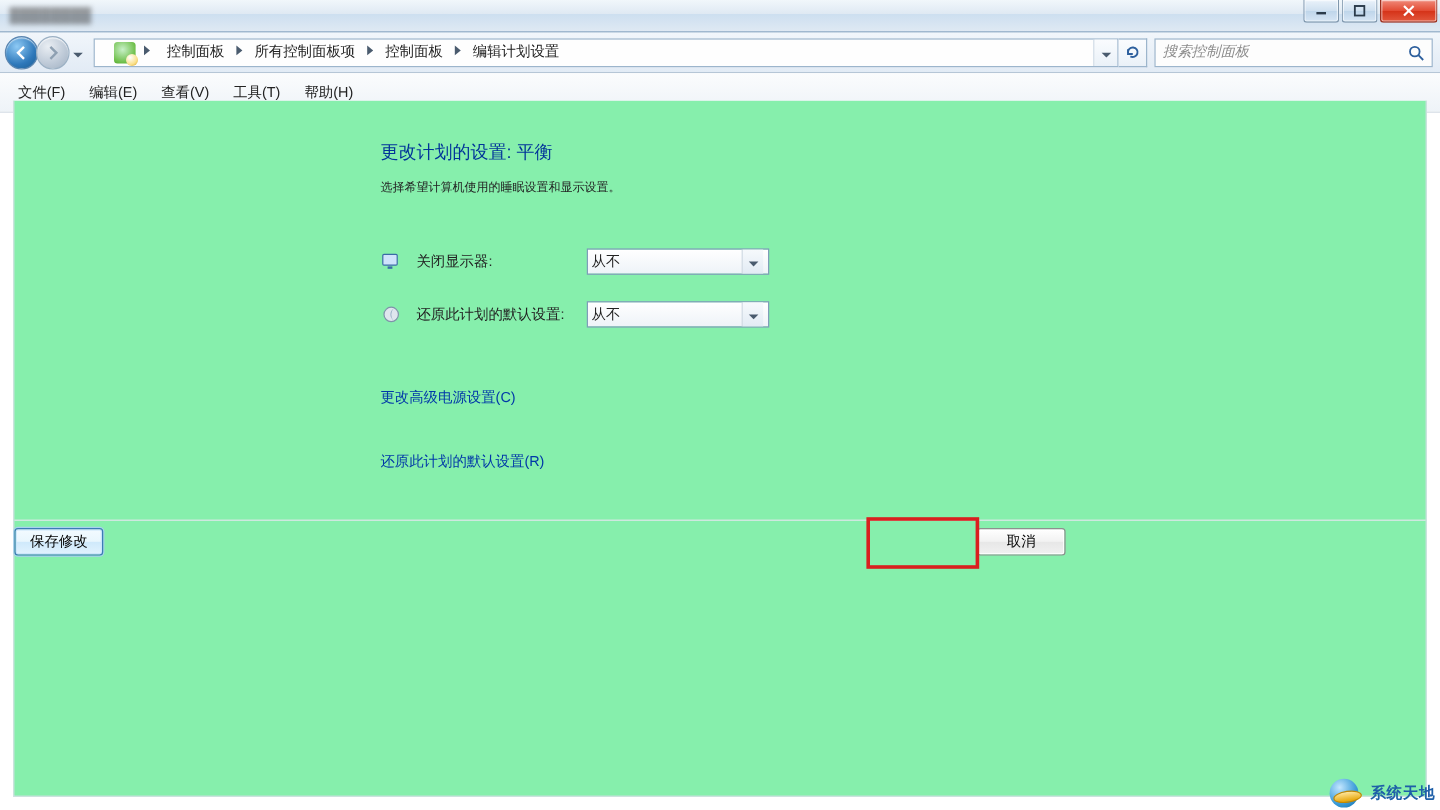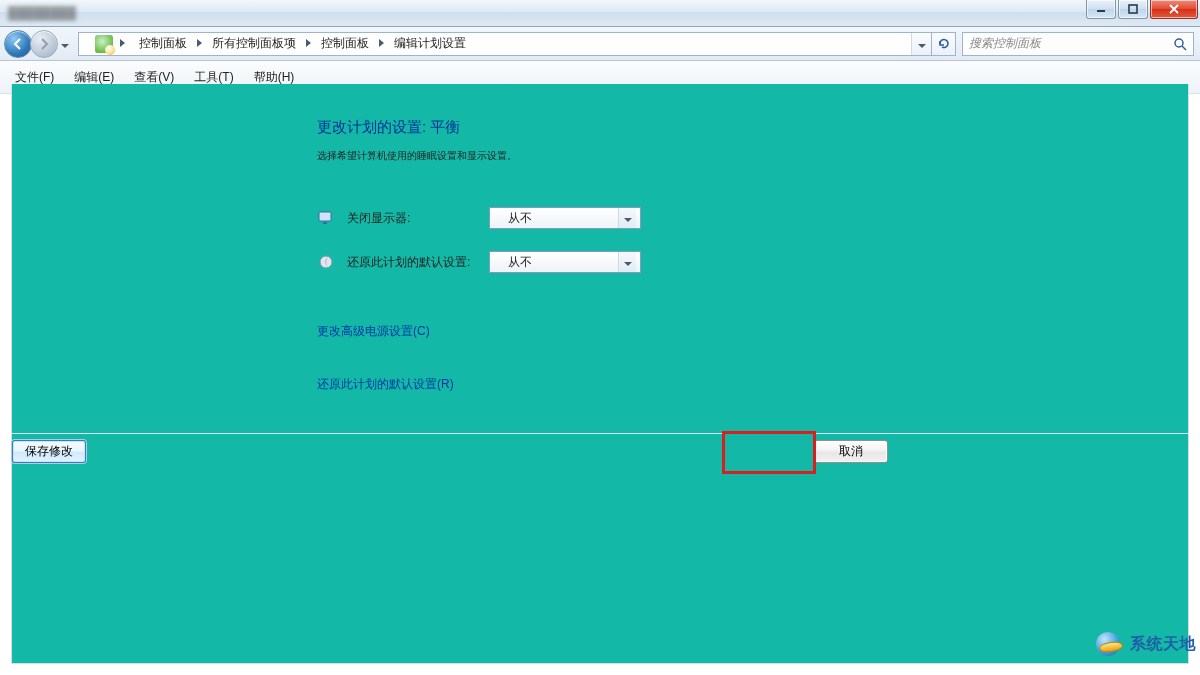--- a/index.html
+++ b/index.html
@@ -109,36 +109,36 @@
     border-bottom: 1px solid #d6dee6;
     display: flex; align-items: center; gap: 2px; padding: 16px 6px;
   }
   .menu-item {
     padding: 2px 8px; border: 1px solid transparent; border-radius: 2px; cursor: default;
   }
 
   
   .body-area {
     position: absolute; left: 11px; right: 11px; top: 84px; bottom: 11px;
-    background: #14b8a6; border: 1px solid #d6dee6; border-top: none;
+    background: #86efac; border: 1px solid #d6dee6; border-top: none;
   }
   .content {
     padding: 34px 0 0 0;
   }
   .content-inner { width: 580px; margin-left: 305px; }
   h1.page-title {
     color: #003399; font-size: 15px; font-weight: normal; margin: 0 0 12px 0;
   }
   .subtext { font-size: 10px; margin: 0 0 44px 0; }
   .settings-row { display: flex; align-items: center; gap: 12px; margin-bottom: 22px; }
   .settings-row .icon { width: 18px; height: 18px; display: flex; align-items: center; justify-content: center; }
   .settings-row .lbl { width: 130px; }
   .combo {
     width: 152px; height: 22px; border: 1px solid #7f9db9; background: linear-gradient(to bottom,#ffffff,#eef3f8);
-    display: flex; align-items: center; padding: 0 4px 0 18px; position: relative;
+    display: flex; align-items: center; padding: 0 4px 0 3px; position: relative;
     box-shadow: inset 0 1px 0 #fff;
   }
   .combo .val { flex: 1; }
   .combo .dd {
     width: 18px; height: 100%; display: flex; align-items: center; justify-content: center;
     border-left: 1px solid #cfd9e3;
     background: linear-gradient(to bottom,#f6f9fc,#e2ebf4);
   }
   .linkish { color: #0038a8; margin: 28px 0 8px 0; display: inline-block; }
 
@@ -160,22 +160,22 @@
   .win7-btn.default {
     border-color: #3c7bb6;
     background: linear-gradient(to bottom, #f3fbff 0%, #e9f6fd 48%, #cfe9fb 52%, #e2f3fe 100%);
     box-shadow: inset 0 0 0 1px #c7e4fa, 0 0 0 1px #a6d0ee;
   }
   .highlight-box {
     position: absolute; width: 94px; height: 43px; border: 3px solid #d91f1f; top: 347px; left: 710px;
   }
 
   .watermark {
-    position: absolute; right: 4px; bottom: 19px; display: flex; align-items: center; gap: 10px;
-    color: #1e5fa8; font-size: 16px; font-weight: bold; letter-spacing: 0.5px;
+    position: absolute; right: 4px; bottom: 2px; display: flex; align-items: center; gap: 10px;
+    color: #1e5fa8; font-size: 13px; font-weight: bold; letter-spacing: 0.5px;
   }
   .watermark .globe {
     width: 24px; height: 24px; border-radius: 50%;
     background: radial-gradient(circle at 35% 30%, #c3e6ff 0%, #3a9bd8 60%, #126aa3 100%);
     position: relative;
   }
   .watermark .globe::after {
     content:""; position:absolute; left:3px; top:10px; width:22px; height:8px; border-radius:50%;
     background: linear-gradient(to bottom, #ffe59a, #e5a301);
     border: 1px solid #c38700;

